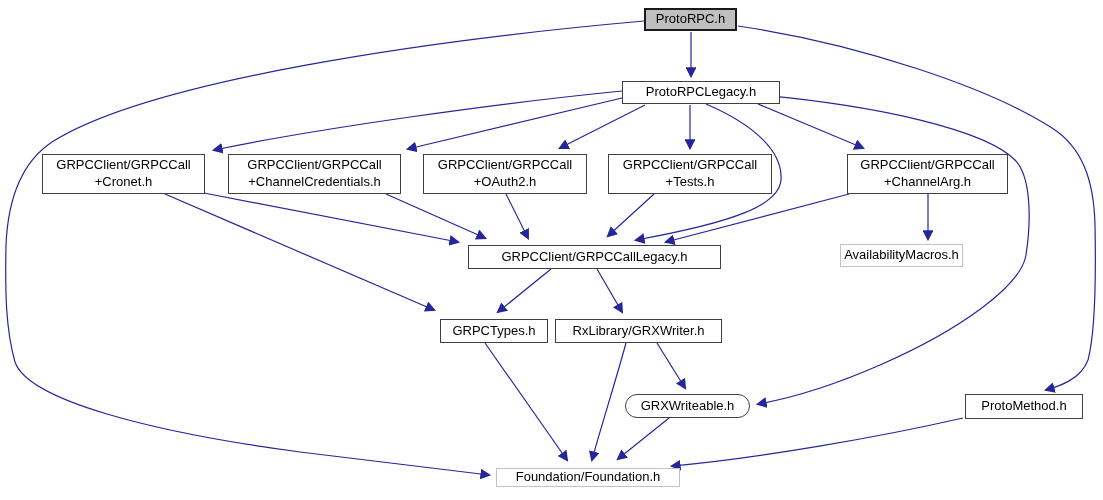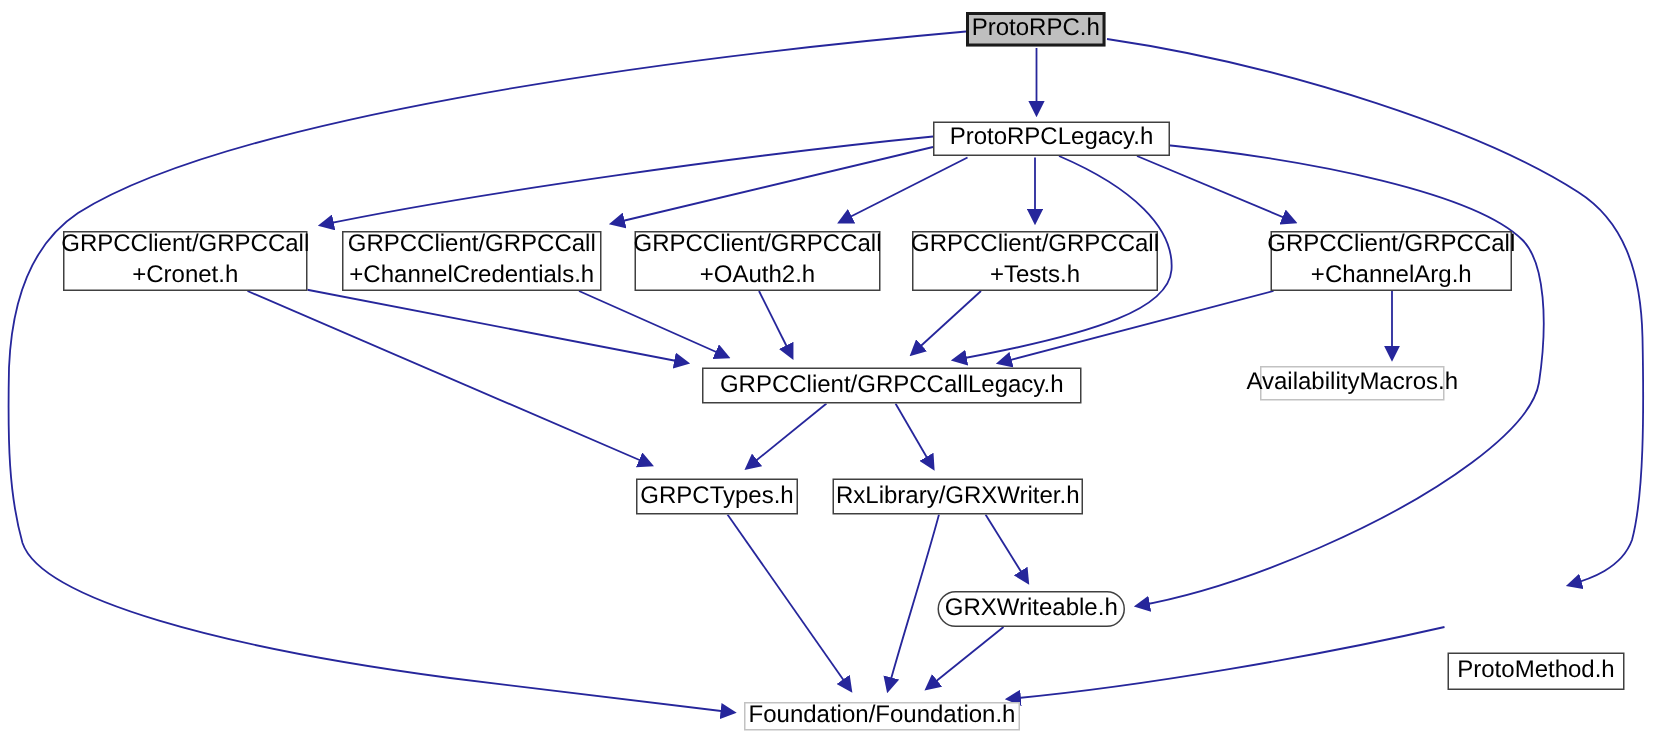--- a/index.html
+++ b/index.html
@@ -23,21 +23,21 @@
   .edges path.edge{fill:none;stroke:var(--c-edge);stroke-width:1.2;}
   .arrowhead{fill:var(--c-edge);}
   .node{
     position:absolute;
     box-sizing:border-box;
     display:flex;align-items:center;justify-content:center;
     text-align:center;
     background:var(--c-node_fill);
     border:1px solid var(--c-node_border);
     color:var(--c-text);
-    font-size:16px;line-height:1.3;
+    font-size:13px;line-height:1.3;
     white-space:pre-line;
     z-index:2;
   }
   .node--main{
     background:var(--c-main_node_fill);
     border:2px solid #1a1a1a;
   }
   .node--external{
     border:1px solid var(--c-external_border);
   }
@@ -89,21 +89,21 @@
   <div class="node" style="left:423px;top:154px;width:164px;height:40px;">GRPCClient/GRPCCall
 +OAuth2.h</div>
   <div class="node" style="left:608px;top:154px;width:164px;height:40px;">GRPCClient/GRPCCall
 +Tests.h</div>
   <div class="node" style="left:847px;top:154px;width:161px;height:40px;">GRPCClient/GRPCCall
 +ChannelArg.h</div>
 
   <div class="node" style="left:468px;top:245px;width:253px;height:24px;">GRPCClient/GRPCCallLegacy.h</div>
   <div class="node node--external" style="left:840px;top:244px;width:123px;height:23px;">AvailabilityMacros.h</div>
 
-  <div class="node" style="left:424px;top:319px;width:108px;height:24px;">GRPCTypes.h</div>
+  <div class="node" style="left:440px;top:319px;width:108px;height:24px;">GRPCTypes.h</div>
   <div class="node" style="left:555px;top:319px;width:167px;height:24px;">RxLibrary/GRXWriter.h</div>
 
   <div class="node" style="left:625px;top:394px;width:125px;height:24px;border-radius:12px;">GRXWriteable.h</div>
-  <div class="node" style="left:965px;top:394px;width:118px;height:25px;margin-top:41px;">ProtoMethod.h</div>
+  <div class="node" style="left:965px;top:394px;width:118px;height:25px;">ProtoMethod.h</div>
 
   <div class="node node--external" style="left:496px;top:468px;width:184px;height:19px;">Foundation/Foundation.h</div>
 
 </div>
 
 </body></html>

